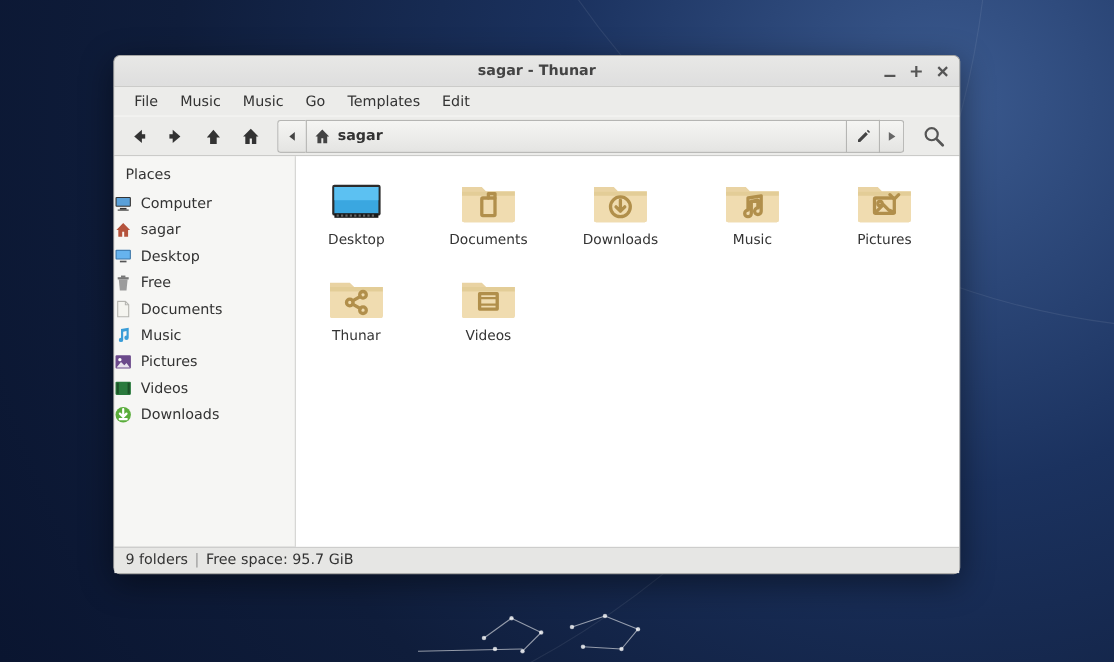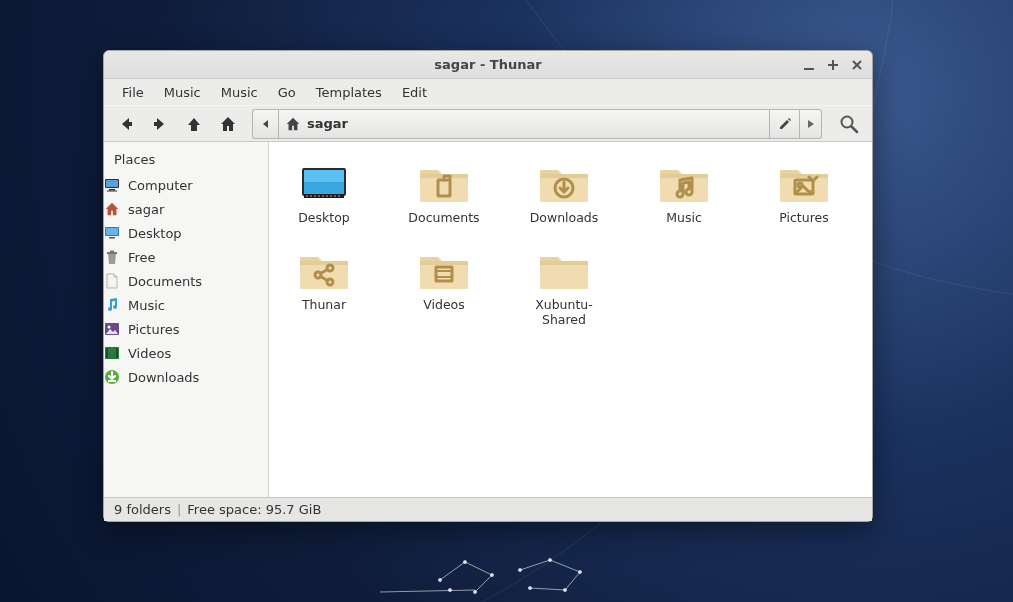--- a/index.html
+++ b/index.html
@@ -383,30 +383,20 @@
               <svg viewBox="0 0 56 46">
     <path d="M4 10 H22 L26 14 H52 V40 Q52 42 50 42 H6 Q4 42 4 40 Z" fill="#e9d3a3"></path>
     <path d="M4 14 H52 V40 Q52 42 50 42 H6 Q4 42 4 40 Z" fill="#f0dcb0"></path>
     <path d="M4 14 H52 V18 H4 Z" fill="#e3cd97"></path>
                 <rect x="20" y="20" width="16" height="14" fill="none" stroke="#b18f4b" stroke-width="3" stroke-linecap="round" stroke-linejoin="round"></rect>
                 <path d="M20 20 V34 M36 20 V34 M20 24 H36 M20 30 H36" stroke="#b18f4b" stroke-width="2"></path>
               </svg>
             </div>
             <div class="lbl">Videos</div>
           </div>
-          <div class="item">
-            <div class="folder-ic">
-              <svg viewBox="0 0 56 46">
-    <path d="M4 10 H22 L26 14 H52 V40 Q52 42 50 42 H6 Q4 42 4 40 Z" fill="#e9d3a3"></path>
-    <path d="M4 14 H52 V40 Q52 42 50 42 H6 Q4 42 4 40 Z" fill="#f0dcb0"></path>
-    <path d="M4 14 H52 V18 H4 Z" fill="#e3cd97"></path>
-              </svg>
-            </div>
-            <div class="lbl">Xubuntu-Shared</div>
-          </div>
         </div>
 
     </div>
   </div>
 
   <div class="statusbar">
     <span>9 folders</span>
     <span class="status-sep">|</span>
     <span>Free space: 95.7 GiB</span>
   </div>

